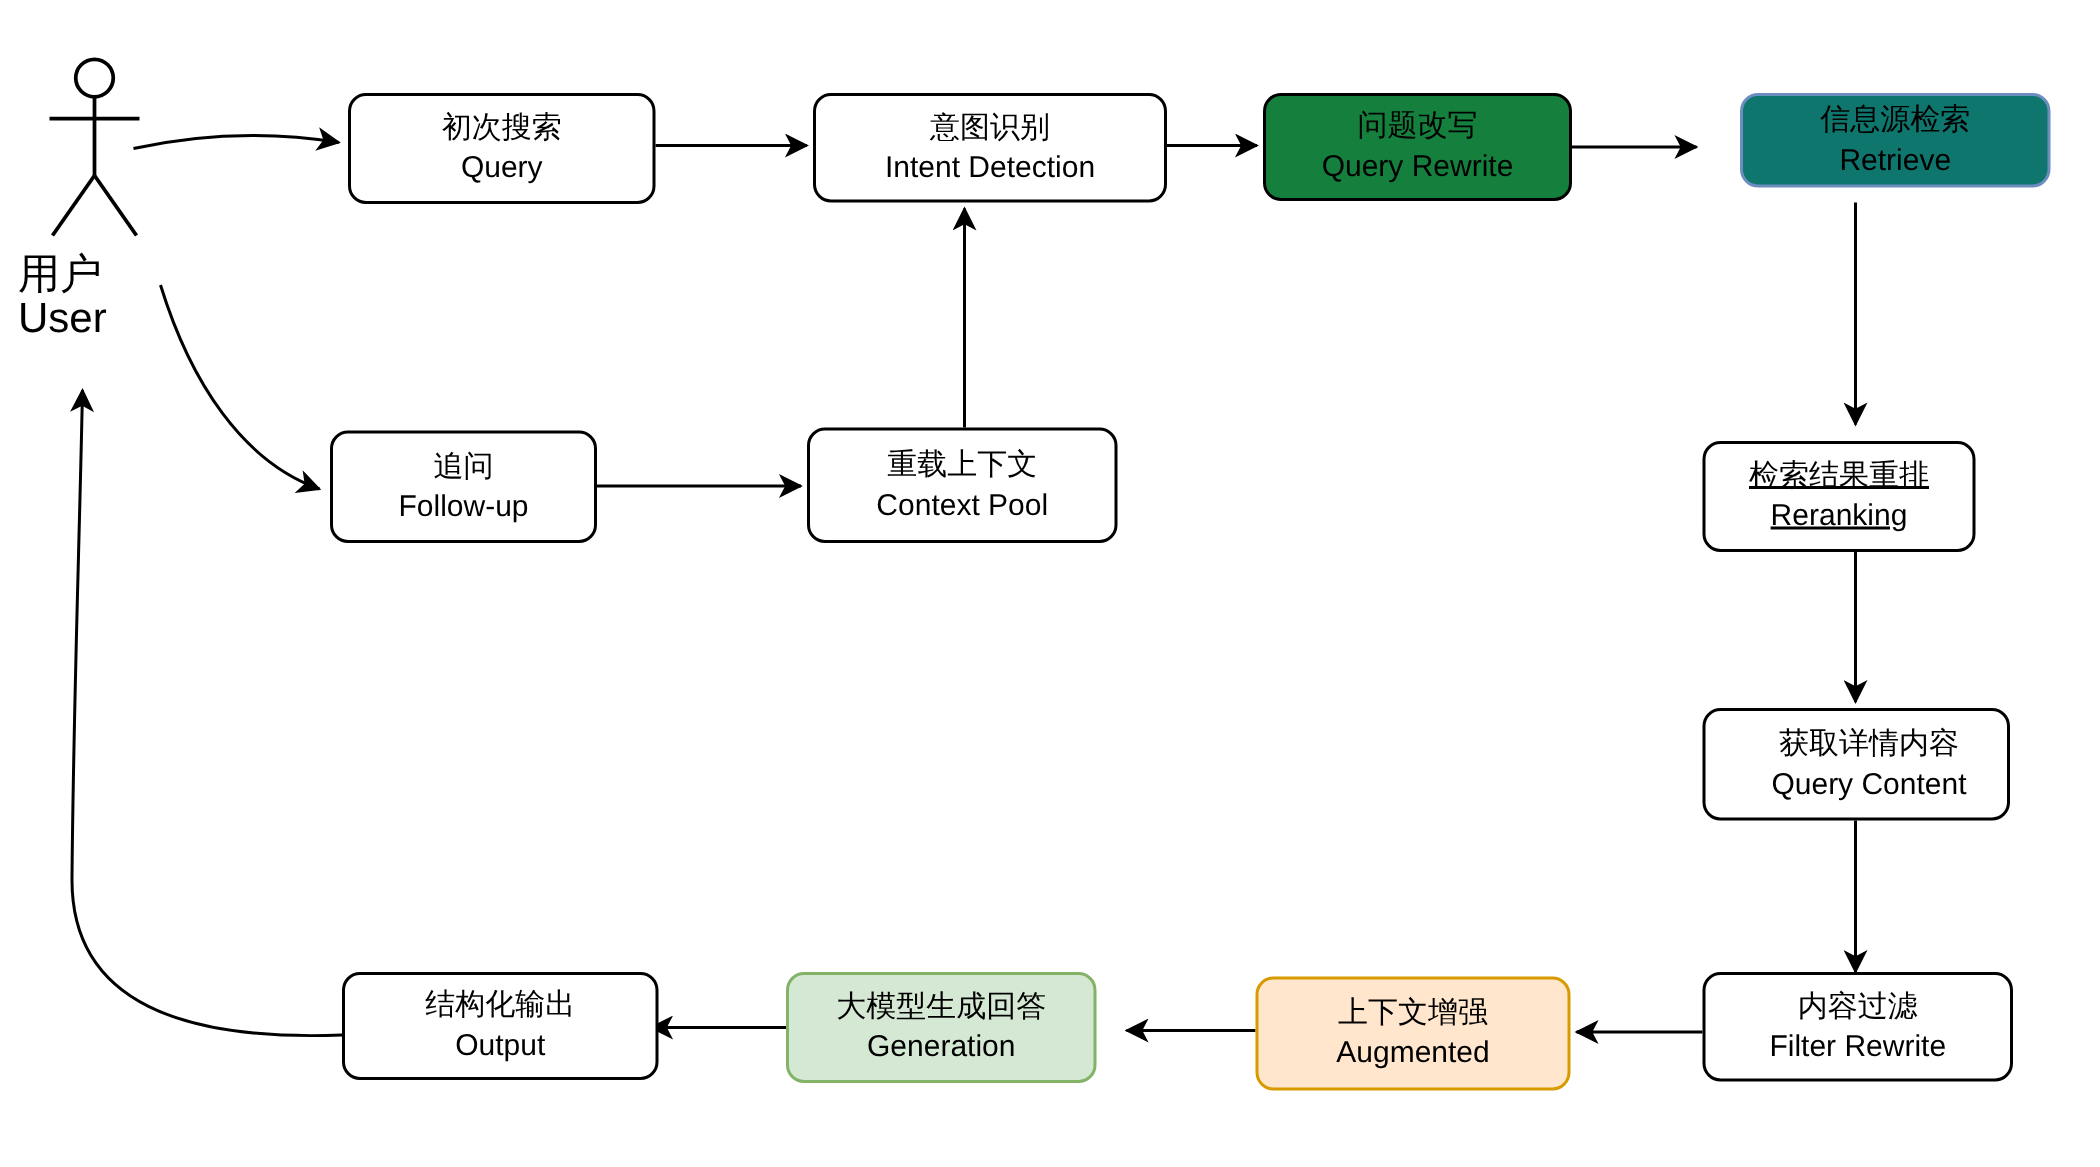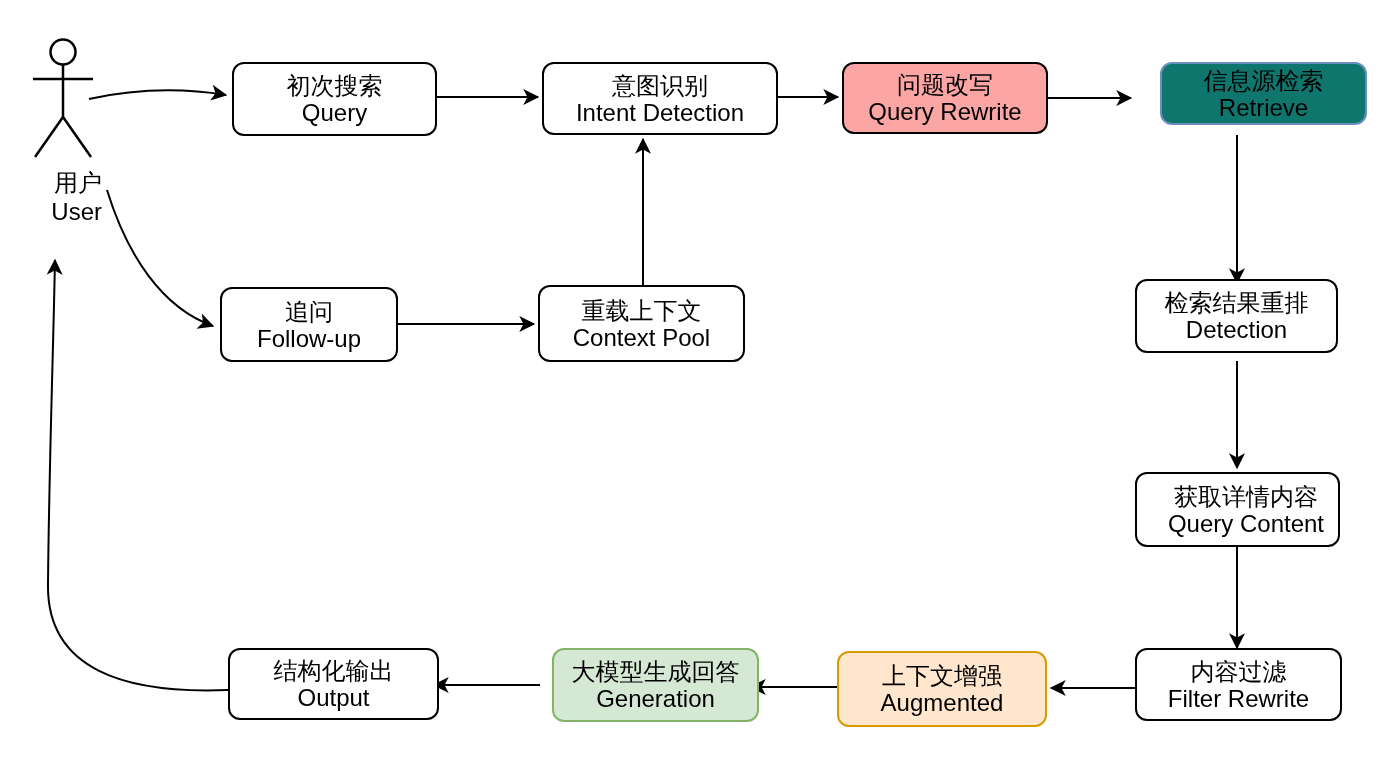--- a/index.html
+++ b/index.html
@@ -21,31 +21,31 @@
     position: absolute;
     box-sizing: border-box;
     background: #ffffff;
     border: 2px solid #000000;
     border-radius: 12px;
     display: flex;
     flex-direction: column;
     align-items: center;
     justify-content: center;
     text-align: center;
-    font-size: 24px;
+    font-size: 20px;
     line-height: 27px;
     white-space: nowrap;
   }
   .actor-label {
     position: absolute;
-    left: 0;
+    left: 12px;
     top: 168px;
     width: 102px;
-    text-align: right;
-    font-size: 24px;
+    text-align: left;
+    font-size: 28px;
     line-height: 29px;
   }
   .actor-label span { display: block; }
 </style>
 </head>
 <body>
 
 <div id="canvas">
 
   <svg id="wires" viewBox="0 0 1400 778" xmlns="http://www.w3.org/2000/svg">
@@ -89,61 +89,61 @@
   <div class="node" style="left: 232px; top: 62px; width: 205px; height: 74px; background-color: rgb(255, 255, 255); border-color: rgb(0, 0, 0);">
     <span>初次搜索</span>
     <span>Query</span>
   </div>
 
   <div class="node" style="left: 542px; top: 62px; width: 236px; height: 73px; background-color: rgb(255, 255, 255); border-color: rgb(0, 0, 0);">
     <span>意图识别</span>
     <span>Intent Detection</span>
   </div>
 
-  <div class="node" style="left: 842px; top: 62px; width: 206px; height: 72px; background-color: #fca5a5; border-color: rgb(0, 0, 0);">
+  <div class="node" style="left: 842px; top: 62px; width: 206px; height: 72px; background-color: #15803d; border-color: rgb(0, 0, 0);">
     <span>问题改写</span>
     <span>Query Rewrite</span>
   </div>
 
   <div class="node" style="left: 1160px; top: 62px; width: 207px; height: 63px; background-color: #0f766e; border-color: rgb(108, 142, 191);">
     <span>信息源检索</span>
     <span>Retrieve</span>
   </div>
 
   <div class="node" style="left: 220px; top: 287px; width: 178px; height: 75px; background-color: rgb(255, 255, 255); border-color: rgb(0, 0, 0);">
     <span>追问</span>
     <span>Follow-up</span>
   </div>
 
   <div class="node" style="left: 538px; top: 285px; width: 207px; height: 77px; background-color: rgb(255, 255, 255); border-color: rgb(0, 0, 0);">
     <span>重载上下文</span>
     <span>Context Pool</span>
   </div>
 
-  <div class="node" style="left: 1135px; top: 279px; width: 203px; height: 74px; background-color: rgb(255, 255, 255); border-color: rgb(0, 0, 0);">
+  <div class="node" style="left: 1135px; top: 294px; width: 182px; height: 74px; background-color: rgb(255, 255, 255); border-color: rgb(0, 0, 0); text-decoration: underline;">
     <span>检索结果重排</span>
-    <span>Detection</span>
+    <span>Reranking</span>
   </div>
 
   <div class="node" style="left: 1135px; top: 472px; width: 205px; height: 75px; background-color: rgb(255, 255, 255); border-color: rgb(0, 0, 0); padding-left: 17px;">
     <span>获取详情内容</span>
     <span>Query Content</span>
   </div>
 
   <div class="node" style="left: 1135px; top: 648px; width: 207px; height: 73px; background-color: rgb(255, 255, 255); border-color: rgb(0, 0, 0);">
     <span>内容过滤</span>
     <span>Filter Rewrite</span>
   </div>
 
   <div class="node" style="left: 837px; top: 651px; width: 210px; height: 76px; background-color: rgb(255, 230, 204); border-color: rgb(215, 155, 0);">
     <span>上下文增强</span>
     <span>Augmented</span>
   </div>
 
-  <div class="node" style="left: 552px; top: 648px; width: 207px; height: 74px; background-color: rgb(213, 232, 212); border-color: rgb(130, 179, 102);">
+  <div class="node" style="left: 524px; top: 648px; width: 207px; height: 74px; background-color: rgb(213, 232, 212); border-color: rgb(130, 179, 102);">
     <span>大模型生成回答</span>
     <span>Generation</span>
   </div>
 
   <div class="node" style="left: 228px; top: 648px; width: 211px; height: 72px; background-color: rgb(255, 255, 255); border-color: rgb(0, 0, 0);">
     <span>结构化输出</span>
     <span>Output</span>
   </div>
 
 </div>

